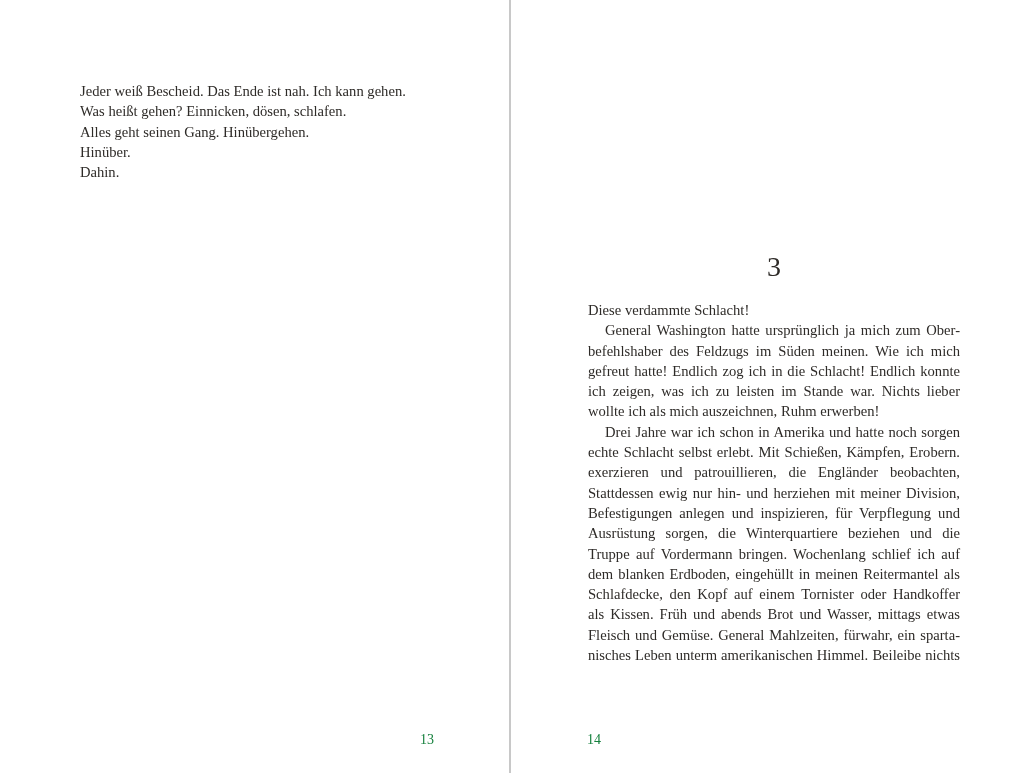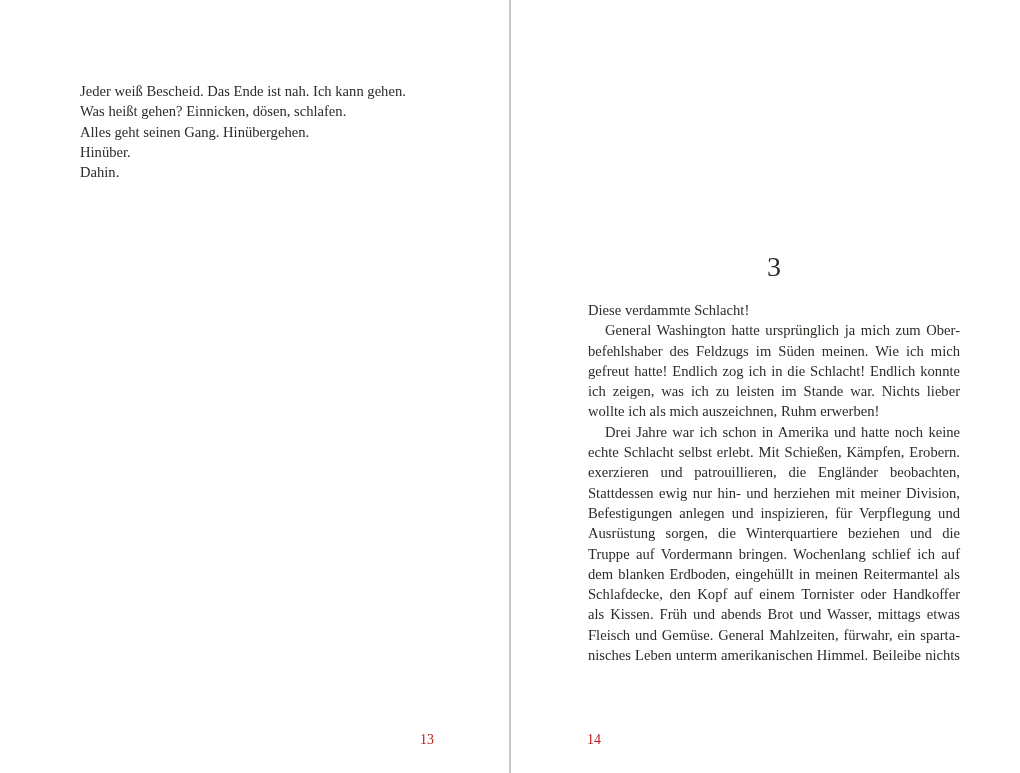--- a/index.html
+++ b/index.html
@@ -68,21 +68,21 @@
   .line.ind {
     padding-left: 17px;
   }
   .folio {
     position: absolute;
     top: 732px;
     width: 40px;
     text-align: center;
     font-size: 14px;
     line-height: 16px;
-    color: #b91c1c;
+    color: #15803d;
   }
   .folio-left  { left: 407px; }
   .folio-right { left: 574px; }
 </style>
 </head>
 <body>
 
 <div class="spread">
 
   <div class="left-page-text">
@@ -97,21 +97,21 @@
 
   <div class="chapter-number">3</div>
 
   <div class="right-page-text">
       <div class="line">Diese verdammte Schlacht!</div>
       <div class="line just ind">General Washington hatte ursprünglich ja mich zum Ober-</div>
       <div class="line just">befehlshaber des Feldzugs im Süden meinen. Wie ich mich</div>
       <div class="line just">gefreut hatte! Endlich zog ich in die Schlacht! Endlich konnte</div>
       <div class="line just">ich zeigen, was ich zu leisten im Stande war. Nichts lieber</div>
       <div class="line">wollte ich als mich auszeichnen, Ruhm erwerben!</div>
-      <div class="line just ind">Drei Jahre war ich schon in Amerika und hatte noch keine</div>
+      <div class="line just ind">Drei Jahre war ich schon in Amerika und hatte noch sorgen</div>
       <div class="line just">echte Schlacht selbst erlebt. Mit Schießen, Kämpfen, Erobern.</div>
       <div class="line just">exerzieren und patrouillieren, die Engländer beobachten,</div>
       <div class="line just">Stattdessen ewig nur hin- und herziehen mit meiner Division,</div>
       <div class="line just">Befestigungen anlegen und inspizieren, für Verpflegung und</div>
       <div class="line just">Ausrüstung sorgen, die Winterquartiere beziehen und die</div>
       <div class="line just">Truppe auf Vordermann bringen. Wochenlang schlief ich auf</div>
       <div class="line just">dem blanken Erdboden, eingehüllt in meinen Reitermantel als</div>
       <div class="line just">Schlafdecke, den Kopf auf einem Tornister oder Handkoffer</div>
       <div class="line just">als Kissen. Früh und abends Brot und Wasser, mittags etwas</div>
       <div class="line just">Fleisch und Gemüse. General Mahlzeiten, fürwahr, ein sparta-</div>

